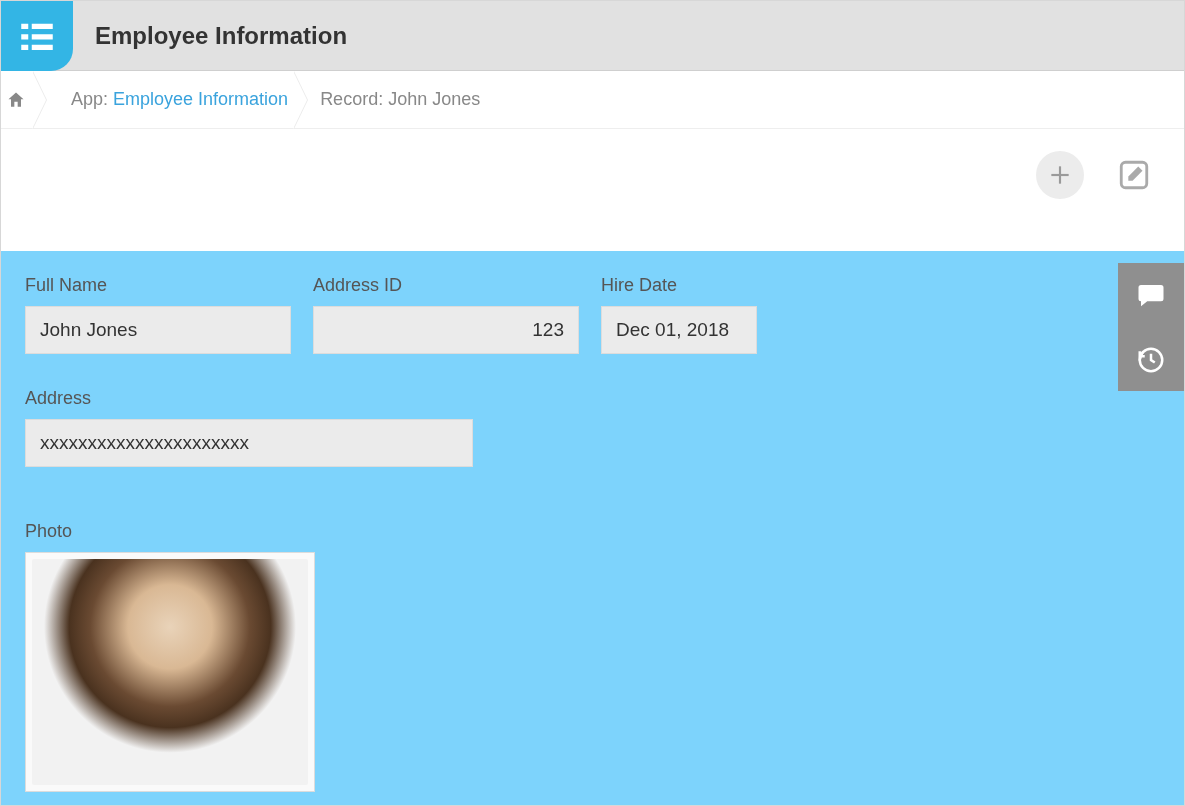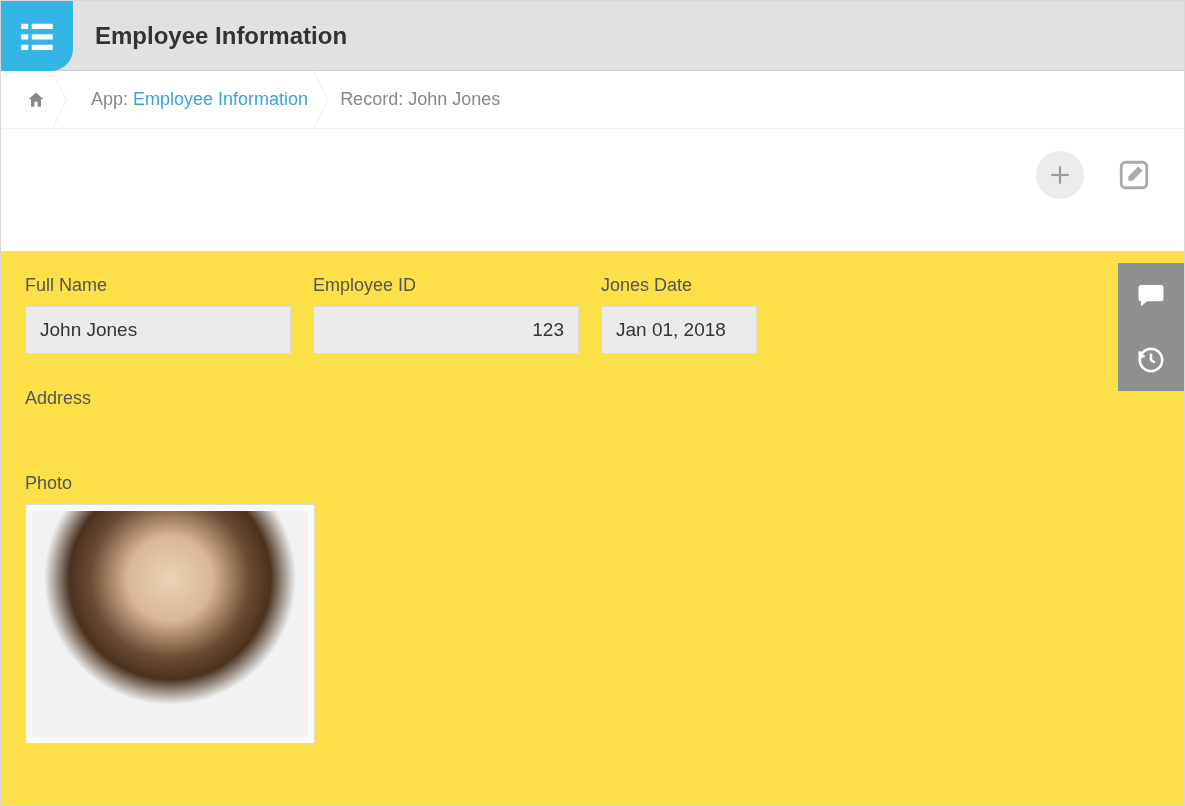--- a/index.html
+++ b/index.html
@@ -34,21 +34,21 @@
     font-size: 24px;
     font-weight: 600;
     color: #333;
     margin-left: 22px;
   }
   .breadcrumb {
     height: 58px;
     display: flex;
     align-items: center;
     border-bottom: 1px solid #eee;
-    padding-left: 24px;
+    padding-left: 4px;
     font-size: 18px;
     color: #888;
     position: relative;
   }
   .crumb-home {
     width: 22px; height: 22px;
     display: flex; align-items: center; justify-content: center;
   }
   .crumb-sep {
     width: 20px; height: 58px;
@@ -99,21 +99,21 @@
     display:flex; align-items:center; justify-content:center;
     color:#aaa;
     cursor:pointer;
   }
 
   .form-area {
     position:absolute;
     left:0; right:0;
     top:250px;
     bottom:0;
-    background:#fde047;
+    background:#7dd3fc;
     padding:24px;
   }
   .row1 { display:flex; gap:22px; }
   .field { display:flex; flex-direction:column; }
   .label { font-size:18px; color:#555; margin-bottom:10px; font-weight:400; }
   .value-box {
     background:#ebebeb;
     border:1px solid #dcdcdc;
     height:48px;
     display:flex; align-items:center;
@@ -203,32 +203,33 @@
   </div>
 </div>
 
 <div class="form-area">
   <div class="row1">
     <div class="field" style="width:266px">
       <div class="label">Full Name</div>
       <div class="value-box">John Jones</div>
     </div>
     <div class="field" style="width:266px">
-      <div class="label">Employee ID</div>
+      <div class="label">Address ID</div>
       <div class="value-box right">123</div>
     </div>
     <div class="field" style="width:156px">
-      <div class="label">Jones Date</div>
-      <div class="value-box">Jan 01, 2018</div>
+      <div class="label">Hire Date</div>
+      <div class="value-box">Dec 01, 2018</div>
     </div>
   </div>
 
   <div class="row2">
     <div class="field" style="width:448px">
       <div class="label">Address</div>
+      <div class="value-box">xxxxxxxxxxxxxxxxxxxxxx</div>
     </div>
   </div>
 
   <div class="row3">
     <div class="field">
       <div class="label">Photo</div>
       <div class="photo-box">
         <div class="photo-inner"></div>
       </div>
     </div>

